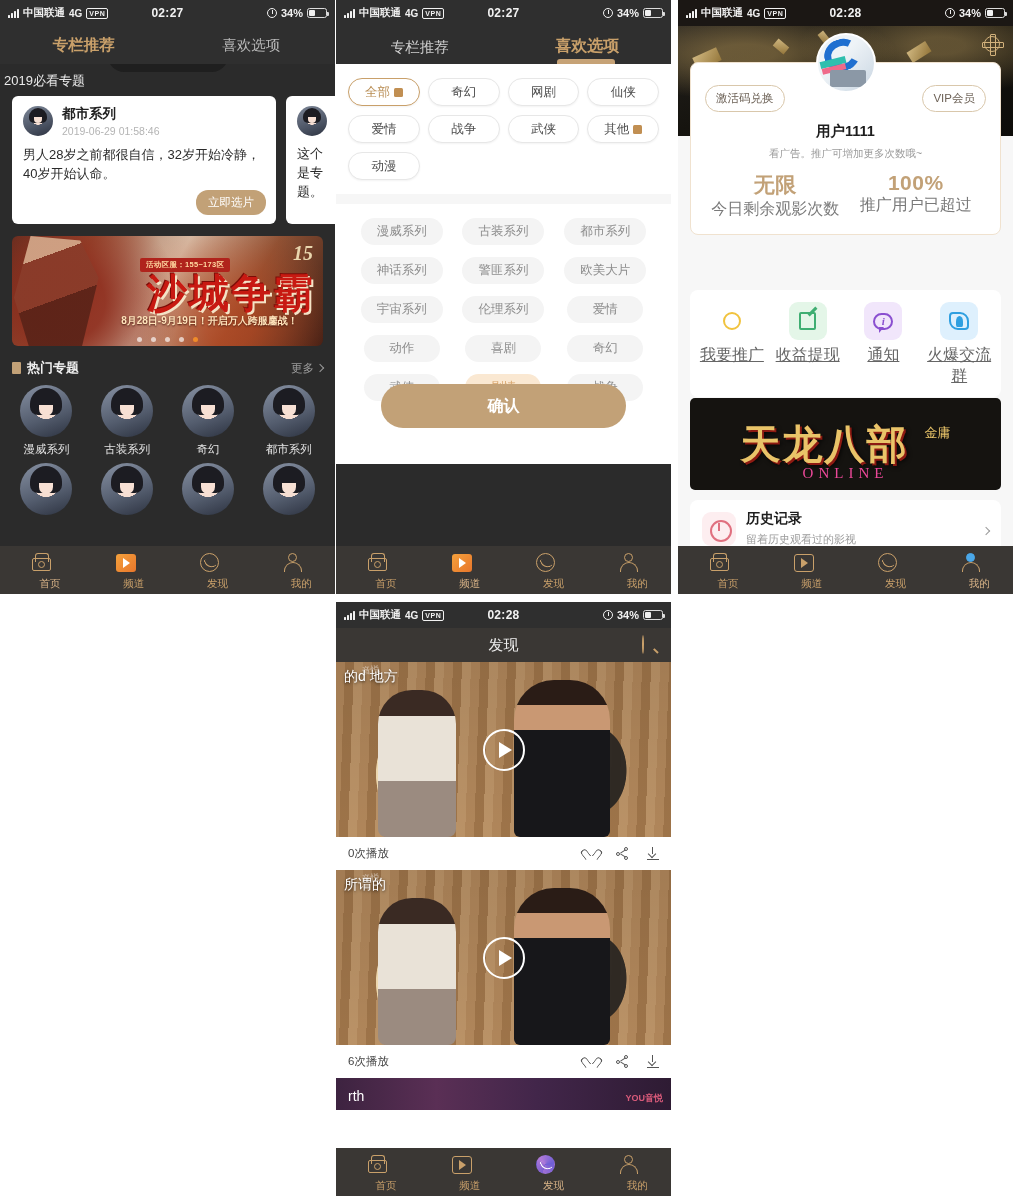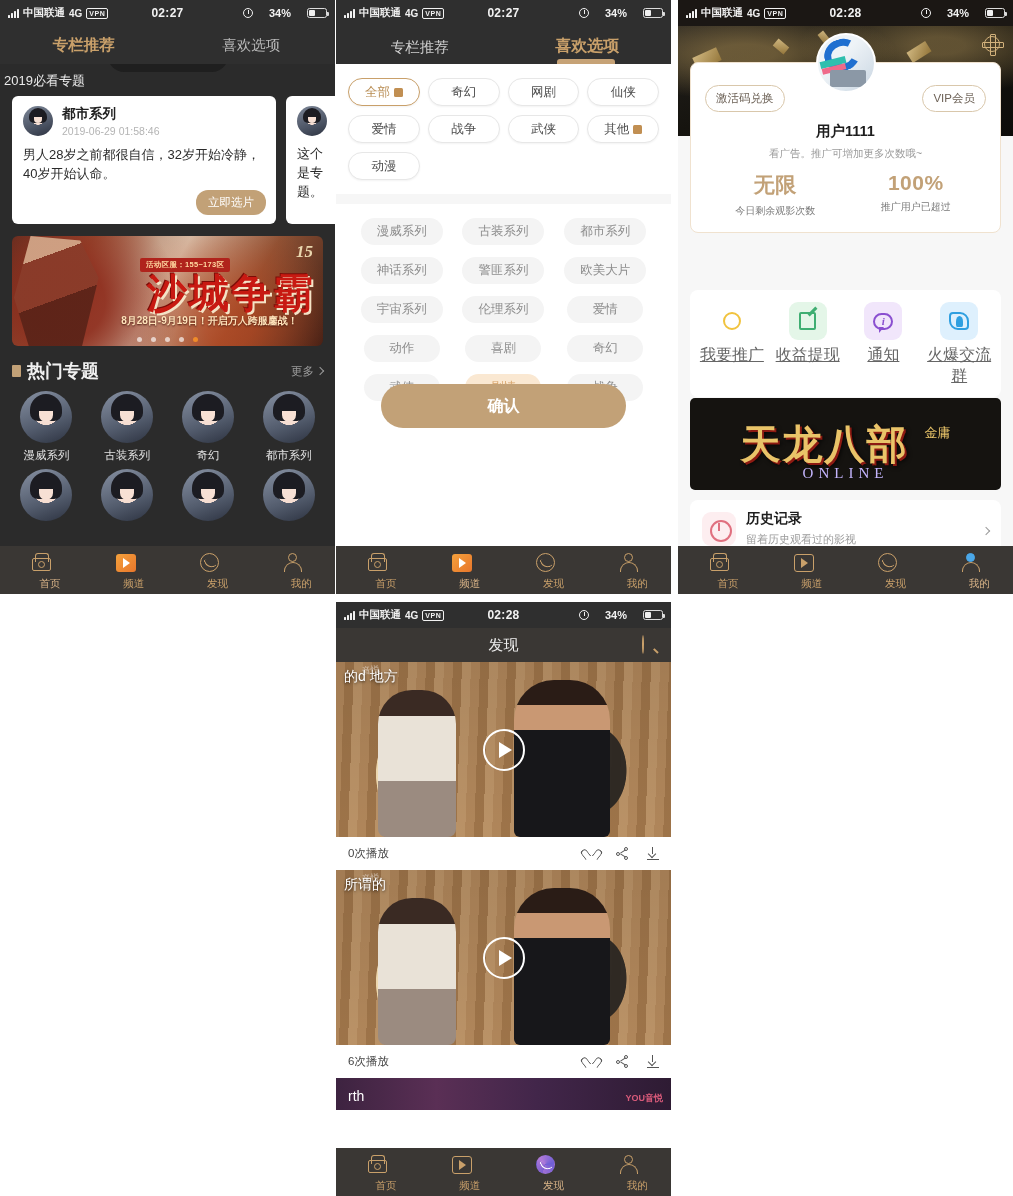--- a/index.html
+++ b/index.html
@@ -27,21 +27,21 @@
   .statusbar {
     height: 26px; display: flex; align-items: center;
     padding: 0 8px; font-size: 11px; font-weight: bold;
     position: relative; z-index: 40;
   }
   .statusbar.dark { background: #2f2f2f; color: #f2f2f2; }
   .statusbar.onimg { background: #1b1714; color: #f2f2f2; }
   .sb-left { display: flex; align-items: center; gap: 4px; flex: 0 0 auto; }
   .sb-center { position: absolute; left: 0; right: 0; text-align: center;
                font-size: 12px; font-weight: bold; letter-spacing: .3px; pointer-events: none;}
-  .sb-right { margin-left: auto; display: flex; align-items: center; gap: 16px; z-index: 2;}
+  .sb-right { margin-left: auto; display: flex; align-items: center; gap: 4px; z-index: 2;}
   .bars { display: inline-flex; align-items: flex-end; gap: 1px; height: 9px; }
   .bars i { display: block; width: 2px; background: #f2f2f2; border-radius: .5px; }
   .bars i:nth-child(1){height:3px} .bars i:nth-child(2){height:5px}
   .bars i:nth-child(3){height:7px} .bars i:nth-child(4){height:9px}
   .carrier { font-size: 10.5px; font-weight: bold; }
   .net { font-size: 10px; font-weight: bold; }
   .vpn { font-size: 7px; border: 1px solid #f2f2f2; border-radius: 2px;
          padding: 0 2px; line-height: 9px; letter-spacing: .5px; }
   .lockico { width: 10px; height: 10px; border-radius: 50%;
              border: 1.4px solid #f2f2f2; position: relative; }
@@ -93,29 +93,29 @@
             clip-path: polygon(18% 0,72% 4%,92% 38%,74% 100%,16% 100%,0 56%); opacity: .92; }
   .banner .gtag { position: absolute; left: 128px; top: 22px; background: #b0231c; color: #ffd9a0;
             font-size: 7.5px; padding: 2px 6px; border-radius: 2px; white-space: nowrap;
             font-weight: bold; letter-spacing: .3px; }
   .banner .gtitle { position: absolute; left: 92px; top: 30px; right: 8px; text-align: right;
             font-family: "Liberation Serif", serif; font-size: 40px; font-weight: bold;
             color: #c81a12; text-shadow: 2px 2px 0 #f4e3c6, -1px -1px 0 #7d0c07;
             letter-spacing: 2px; }
   .banner .gsub { position: absolute; left: 90px; right: 6px; bottom: 18px; text-align: center;
             font-size: 10px; color: #ffe4bb; font-weight: bold; text-shadow: 0 1px 2px #4a1a10;}
-  .banner .glogo { position: absolute; right: 10px; top: 6px; font-size: 17px; color: #e9d6ae;
+  .banner .glogo { position: absolute; right: 10px; top: 6px; font-size: 20px; color: #e9d6ae;
             font-family: "Liberation Serif", serif; font-weight: bold; font-style: italic;}
   .banner .dots { position: absolute; bottom: 4px; left: 0; right: 0; display: flex;
             justify-content: center; gap: 9px; }
   .banner .dots i { width: 5px; height: 5px; border-radius: 50%; background: rgba(255,255,255,.65); display:block;}
   .banner .dots i.on { background: #ef8b2a; }
   .p1-hot { display: flex; align-items: center; padding: 13px 12px 4px; }
   .p1-hot .tagbar { width: 9px; height: 12px; background: #c2a177; border-radius: 1px; margin-right: 6px; }
-  .p1-hot .ht { color: #f0f0f0; font-size: 18px; font-weight: bold; }
+  .p1-hot .ht { color: #f0f0f0; font-size: 13px; font-weight: bold; }
   .p1-hot .more { margin-left: auto; color: #9a9a9a; font-size: 11.5px; display:flex; align-items:center; gap:3px;}
   .chev { width: 6px; height: 6px; border-right: 1.3px solid #9a9a9a; border-top: 1.3px solid #9a9a9a;
           transform: rotate(45deg); display: inline-block; }
   .grid4 { display: grid; grid-template-columns: repeat(4,1fr); gap: 6px 0; padding: 4px 6px 0; }
   .gcell { text-align: center; }
   .gcell .av { width: 52px; height: 52px; margin: 0 auto; border-radius: 50%;
         background: radial-gradient(circle at 50% 40%, #f6ded2 0 32%, transparent 33%),
                     linear-gradient(160deg,#8791a3 0%,#535c6d 60%,#2c3240 100%);
         position: relative; overflow: hidden; }
   .gcell .av::before { content:""; position:absolute; left:10px; top:3px; width:32px; height:27px;
@@ -163,21 +163,21 @@
   .me-ico.active .hd { background: #4aa7e8; border-color: #4aa7e8; }
 
   
   .p2-tabs { height: 38px; background: #2f2f2f; display: flex; align-items: flex-end;
              position: relative; }
   .p2-tab { flex: 1; text-align: center; padding-bottom: 7px; font-size: 14.5px; }
   .p2-tab.idle { color: #cfcfcf; }
   .p2-tab.active { color: #c9a06a; font-weight: bold; font-size: 16px; }
   .p2-underline { position: absolute; bottom: 0; right: 56px; width: 58px; height: 5px;
                   background: #c6a276; border-radius: 3px 3px 0 0;}
-  .p2-body { background: #fff; height: 530px; position: relative; }
+  .p2-body { background: #fff; height: 400px; position: relative; }
   .chipsA { display: grid; grid-template-columns: repeat(4,1fr); gap: 9px 8px;
             padding: 14px 12px 4px; }
   .chipA { border: 1px solid #e7e7e7; border-radius: 16px; height: 28px; display: flex;
            align-items: center; justify-content: center; gap: 4px; font-size: 12.5px;
            color: #4d4d4d; background: #fff; box-shadow: 0 1px 2px rgba(0,0,0,.05); }
   .chipA.sel { border-color: #c9a06a; color: #b88d54; }
   .sq { width: 9px; height: 9px; background: #c18f52; border-radius: 1.5px; display: inline-block; }
   .p2-divider { height: 10px; background: #f6f6f6; margin-top: 10px; }
   .chipsB { display: grid; grid-template-columns: repeat(3,1fr); gap: 12px 14px;
             padding: 14px 22px 0; justify-items: center; }
@@ -217,21 +217,21 @@
   .p3-avatar .screen { position: absolute; left: 12px; bottom: 4px; width: 36px; height: 17px;
       background: #8b98a6; border-radius: 2px; }
   .p3-topbtns { display: flex; justify-content: space-between; align-items: center; }
   .ghostbtn { border: 1px solid #d9c7ab; color: #6d6257; background: #fff; font-size: 11.5px;
       border-radius: 14px; padding: 5px 10px; font-family: inherit; }
   .p3-user { font-size: 14.5px; font-weight: bold; color: #1d1d1d; margin-top: 10px; }
   .p3-hint { font-size: 10.5px; color: #9b9b9b; margin-top: 6px; }
   .p3-stats { display: flex; margin-top: 10px; }
   .p3-stat { flex: 1; }
   .p3-stat .big { font-size: 21px; color: #c2a177; font-weight: bold; letter-spacing: .5px; }
-  .p3-stat .sml { font-size: 10px; color: #7a7a7a; margin-top: 5px; }
+  .p3-stat .sml { font-size: 16px; color: #7a7a7a; }
   .p3-icons { position: absolute; left: 12px; right: 12px; top: 290px; background: #fff;
       border-radius: 8px; padding: 12px 4px 10px; display: flex; }
   .p3-ico-cell { flex: 1; text-align: center; }
   .p3-ico-box { width: 38px; height: 38px; margin: 0 auto 5px; border-radius: 9px;
       display: flex; align-items: center; justify-content: center; }
   .p3-ico-cell .cap { font-size: 16px; color: #666; text-decoration: underline; }
   .sun { width: 18px; height: 18px; border: 2px solid #f1c33e; border-radius: 50%; position: relative;}
   .sun i { position: absolute; left: 50%; top: 50%; width: 2px; height: 26px; margin: -13px 0 0 -1px;
       background: #f1c33e; border-radius: 1px; z-index: -1;}
   .note { width: 17px; height: 18px; border: 2px solid #3fae72; border-radius: 2px; position: relative;}
@@ -245,21 +245,21 @@
   .rocket { width: 20px; height: 18px; border: 2px solid #2f9fe0; border-radius: 4px 9px 4px 9px;
       position: relative; display:flex;align-items:center;justify-content:center;}
   .rocket::after{content:"";width:7px;height:11px;background:#2f9fe0;border-radius:50% 50% 20% 20%;}
   .p3-banner { position: absolute; left: 12px; right: 12px; top: 398px; height: 92px;
       border-radius: 5px; overflow: hidden; background: #151310;
       display:flex;align-items:center;justify-content:center;}
   .p3-banner .tl { font-family:"Liberation Serif",serif; font-size: 40px; font-weight: bold;
       letter-spacing: 2px; color: #e9c469;
       text-shadow: 2px 2px 0 #8d1a12, 3px 3px 4px rgba(0,0,0,.8); }
   .p3-banner .on { position:absolute; bottom: 8px; left:0; right:0; text-align:center;
-      font-family:"Liberation Serif",serif; font-size: 15px; letter-spacing: 5px; color:#c4b5fd;}
+      font-family:"Liberation Serif",serif; font-size: 15px; letter-spacing: 5px; color:#ec4899;}
   .p3-hist { position: absolute; left: 12px; right: 12px; top: 500px; background: #fff;
       border-radius: 8px; padding: 10px 12px; display: flex; align-items: center; gap: 10px; }
   .hist-ico { width: 34px; height: 34px; border-radius: 9px; background: #fdeef0; position: relative;
       flex: 0 0 34px; }
   .hist-ico::after { content:""; position:absolute; left:8px; top:8px; width:18px; height:18px;
       border: 2px solid #e0707f; border-radius: 50%; }
   .hist-ico::before { content:""; position:absolute; left:16px; top:11px; width:2px; height:8px;
       background:#e0707f; z-index: 2;}
   .hist-txt .t1 { font-size: 14px; font-weight: bold; color: #1e1e1e; }
   .hist-txt .t2 { font-size: 11px; color: #9b9b9b; margin-top: 4px; }

